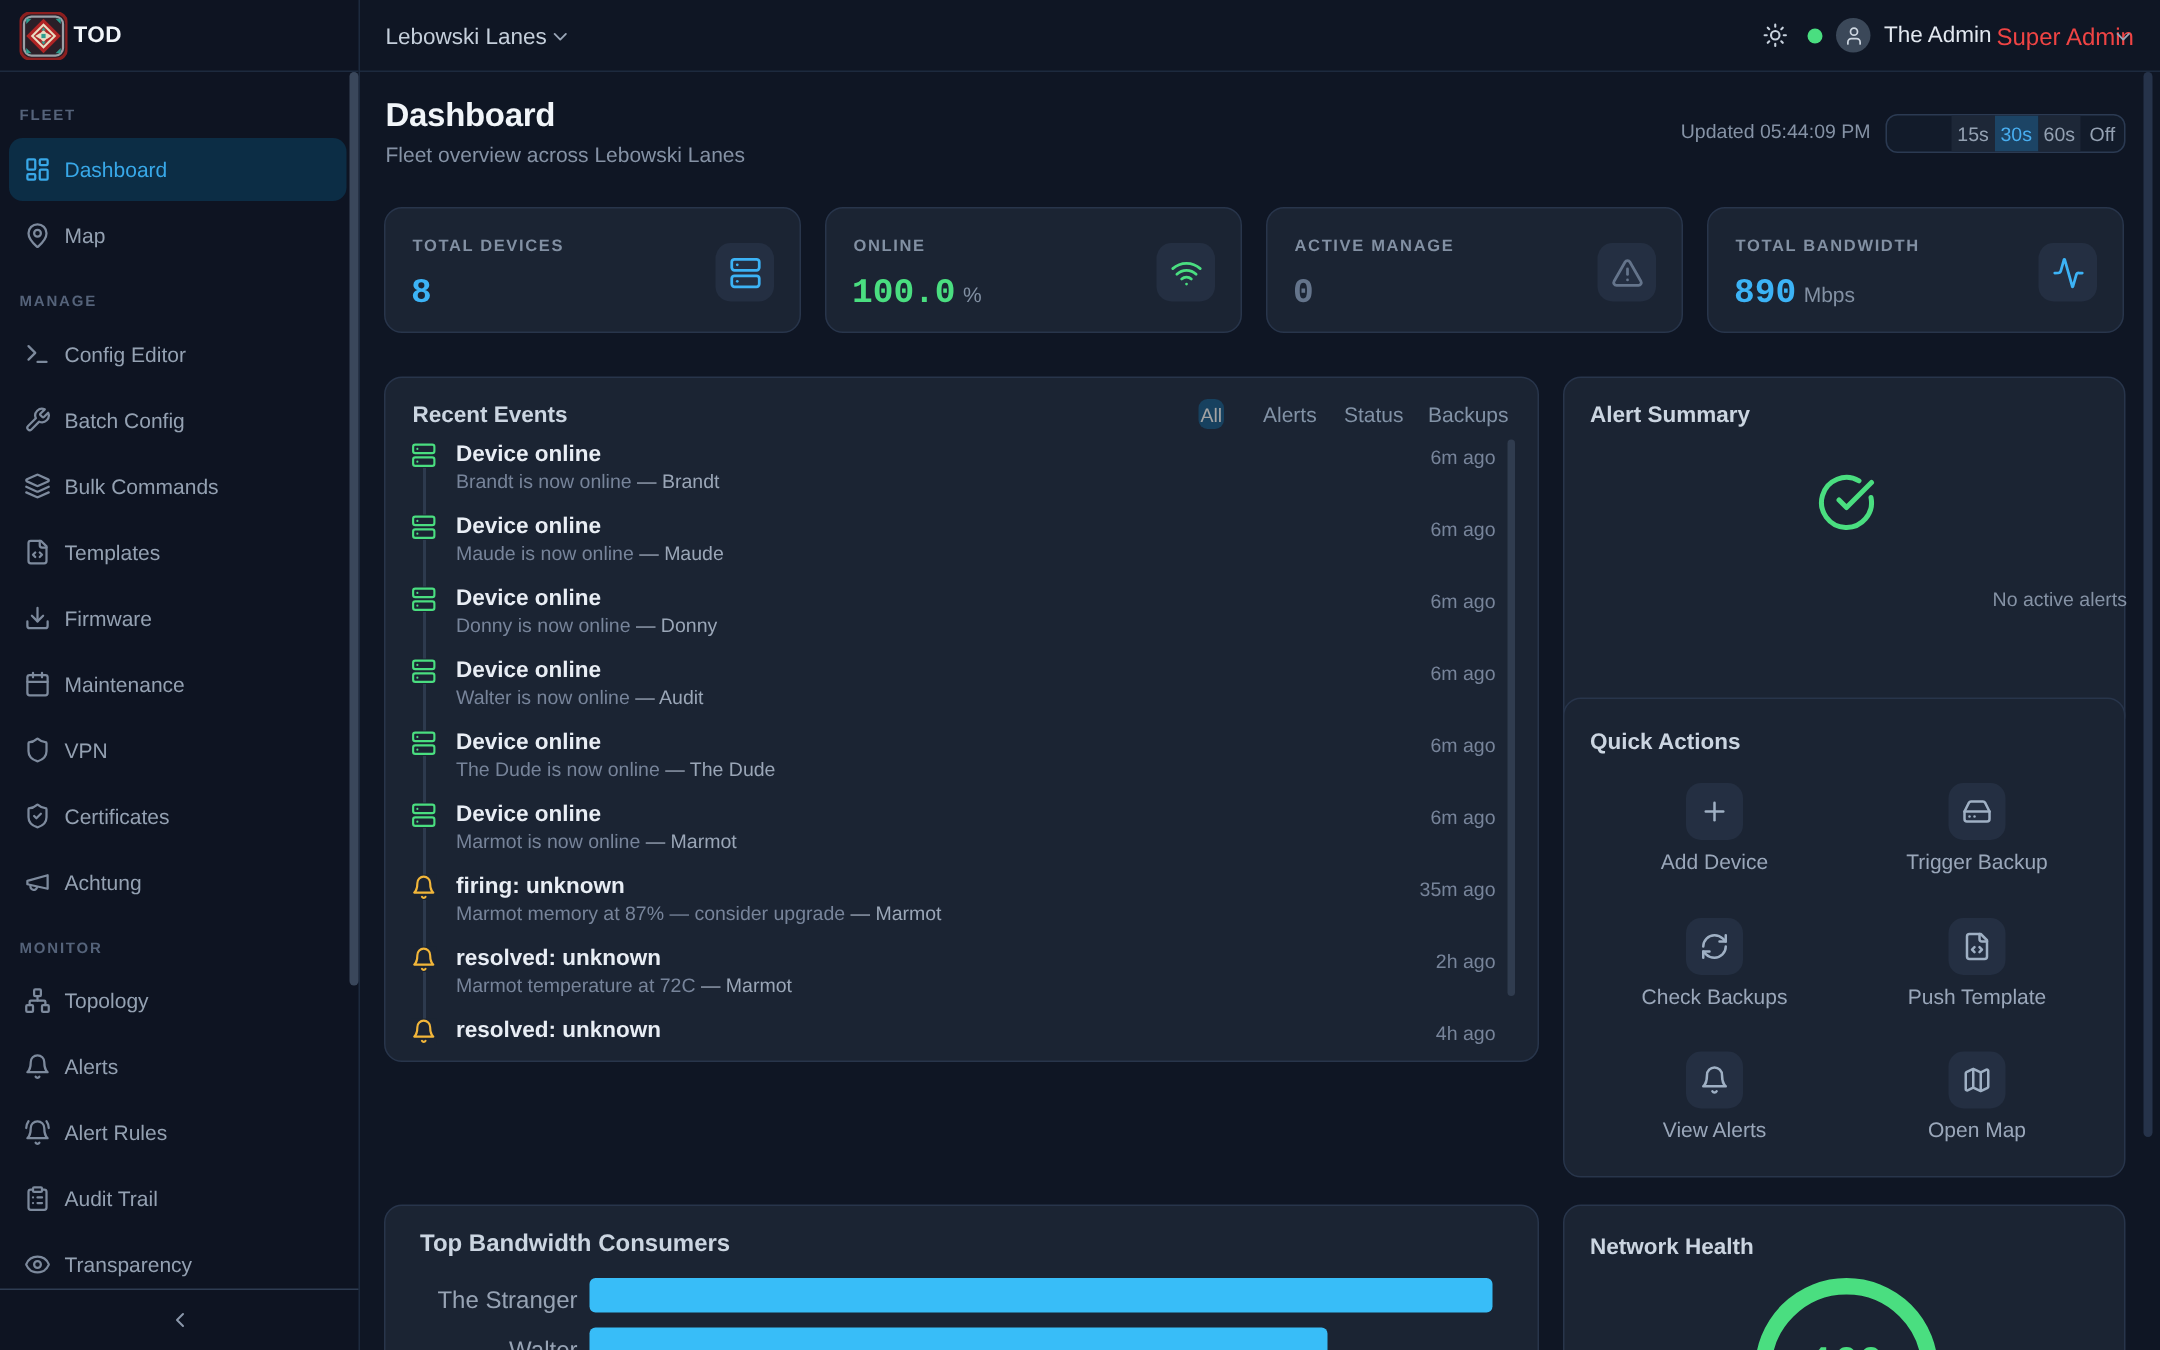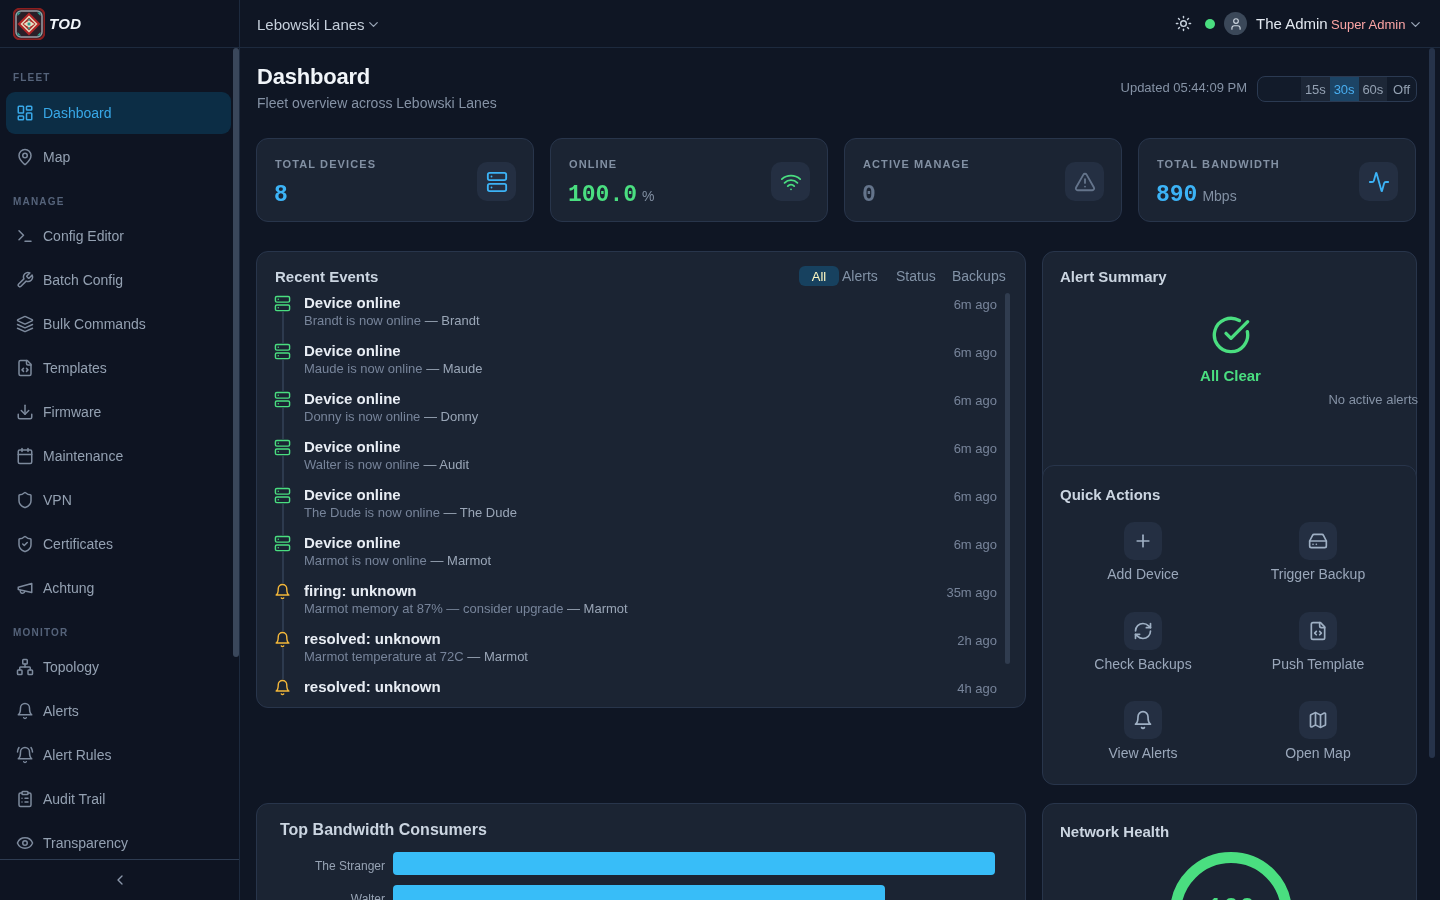--- a/index.html
+++ b/index.html
@@ -3,41 +3,41 @@
 <meta charset="utf-8">
 <style>
 * { margin:0; padding:0; box-sizing:border-box; }
 html,body { width:1440px; height:900px; overflow:hidden; background:#0f1624; font-family:"Liberation Sans",sans-serif; }
 #app { position:relative; width:1440px; height:900px; color:#e2e8f0; }
 .abs { position:absolute; }
 svg { display:block; }
 
 
 #sidebar { position:absolute; left:0; top:0; width:240px; height:900px; background:#0e1422; border-right:1px solid #1d2a3e; }
-#sb-head { position:absolute; left:0; top:0; width:239px; height:48px; border-bottom:1px solid #1d2a3e;font-style:italic; }
+#sb-head { position:absolute; left:0; top:0; width:239px; height:48px; border-bottom:1px solid #1d2a3e; }
 #logo { position:absolute; left:13px; top:8px; width:32px; height:32px; }
 #sb-title { position:absolute; left:49px; top:15px; font-size:15px; font-weight:bold; color:#f1f5f9; letter-spacing:0.3px; }
 .sec-label { position:absolute; left:13px; font-size:10px; font-weight:bold; letter-spacing:1.2px; color:#55637a; }
 .nav-item { position:absolute; left:6px; width:225px; height:42px; border-radius:9px; display:flex; align-items:center; }
 .nav-item .nico { margin-left:10px; width:18px; height:18px; color:#7d8a9d; }
 .nav-item .ntext { margin-left:9px; font-size:14px; color:#94a1b2; }
 .nav-item.active { background:#0c2d45; }
 .nav-item.active .nico { color:#38a8e8; }
 .nav-item.active .ntext { color:#38a8e8; }
 #sb-scroll { position:absolute; left:233px; top:48px; width:6px; height:609px; background:#3a475b; border-radius:3px; }
 #sb-foot { position:absolute; left:0; top:859px; width:239px; height:41px; border-top:1px solid #2e3c52; display:flex; align-items:center; justify-content:center; color:#8b98ab; }
 
 
 #topbar { position:absolute; left:240px; top:0; width:1200px; height:48px; border-bottom:1px solid #1d2a3e; }
 #tb-org { position:absolute; left:257px; top:16px; font-size:15px; color:#c5cfdb; }
 #searchbox { position:absolute; left:1006px; top:6px; width:151px; height:35px; border:1px solid #2b3a52; border-radius:10px; background:#121b2a; }
 #cmdk { position:absolute; left:95px; top:6px; width:46px; height:22px; border:1px solid #2b3a52; border-radius:6px; font-size:11px; color:#7b879a; display:flex; align-items:center; justify-content:center; }
 #avatar { position:absolute; left:1224px; top:12px; width:23px; height:23px; border-radius:50%; background:#3b4859; display:flex; align-items:center; justify-content:center; }
 #uname { position:absolute; left:1256px; top:15px; font-size:15px; color:#e2e8f0; }
-#urole { position:absolute; left:1331px; top:17px; font-size:13px; color:#fca5a5; }
+#urole { position:absolute; left:1331px; top:17px; font-size:16px; color:#ef4444; }
 
 
 #pg-title { position:absolute; left:257px; top:64px; font-size:22px; font-weight:bold; color:#f1f5f9; letter-spacing:-0.2px; }
 #pg-sub { position:absolute; left:257px; top:95px; font-size:14px; color:#8592a5; }
 #updated { position:absolute; top:80px; right:193px; font-size:13px; color:#8592a5; }
 #segctl { position:absolute; left:1257px; top:76px; width:160px; height:26px; border:1px solid #2b3a52; border-radius:8px; background:#121b2a; display:flex; overflow:hidden;padding-left:43px; }
 .seg { width:40px; height:100%; display:flex; align-items:center; justify-content:center; font-size:13px; color:#94a1b2; background:#1d2737; }
 .seg.active { background:#1c4465; color:#48aef0; }
 .seg.off { background:transparent; }
 
@@ -53,21 +53,21 @@
 .ev-title { font-size:15px; font-weight:bold; color:#e8edf4; }
 .ev-sub { font-size:13px; color:#77849a; }
 .ev-time { position:absolute; right:28px; font-size:13px; color:#77849a; }
 
 
 .qa { position:absolute; width:160px; text-align:center; }
 .qa-box { width:38px; height:38px; margin:0 auto; border-radius:10px; background:#242f42; display:flex; align-items:center; justify-content:center; color:#9fb0c4; }
 .qa-label { margin-top:6px; font-size:14px; color:#9aa7ba; }
 
 
-.bw-label { position:absolute; font-size:12px; color:#97a3b4; text-align:right; width:120px; }
+.bw-label { position:absolute; font-size:16px; color:#97a3b4; text-align:right; width:120px; }
 .bw-bar { position:absolute; left:137px; height:23px; background:#38bdf8; border-radius:4px; }
 </style>
 </head>
 <body>
 <div id="app">
 
   <div id="sidebar">
     <div id="sb-head">
       <svg id="logo" viewBox="0 0 32 32">
         <rect x="0.5" y="0.5" width="31" height="31" rx="7" fill="#2a1f28" stroke="#8c1f1f" stroke-width="2"></rect>
@@ -341,21 +341,21 @@
         <div class="stat-icon">
           <svg width="22" height="22" viewBox="0 0 24 24" fill="none" stroke="#3cb3f6" stroke-width="2" stroke-linecap="round" stroke-linejoin="round" style="">
             <path d="M22 12h-2.48a2 2 0 0 0-1.93 1.46l-2.35 8.36a.25.25 0 0 1-.48 0L9.24 2.18a.25.25 0 0 0-.48 0l-2.35 8.36A2 2 0 0 1 4.49 12H2"></path>
           </svg>
         </div>
       </div>
     </div>
 
   <div class="card" id="events-card" style="left:256px;top:251px;width:770px;height:457px;overflow:hidden;">
     <div class="card-title" style="position:absolute;left:18px;top:16px;">Recent Events</div>
-    <div class="abs" style="left:542px;top:14px;width:40px;height:20px;background:#17415f;border-radius:6px;display:flex;align-items:center;justify-content:center;font-size:13px;color:#fef9c3;">All</div>
+    <div class="abs" style="left:542px;top:14px;width:17px;height:20px;background:#17415f;border-radius:6px;display:flex;align-items:center;justify-content:center;font-size:13px;color:#a3a3a3;">All</div>
     <div class="abs" style="left:585px;top:16px;font-size:14px;color:#8292a6;">Alerts</div>
     <div class="abs" style="left:639px;top:16px;font-size:14px;color:#8292a6;">Status</div>
     <div class="abs" style="left:695px;top:16px;font-size:14px;color:#8292a6;">Backups</div>
     <div id="ev-list">
         <div class="abs" style="left:25px;top:48px;width:2px;height:392px;background:#2d3a4e"></div>
         <div class="abs ev-ico" style="left:17px;top:43px">
           <svg width="17" height="17" viewBox="0 0 24 24" fill="none" stroke="#4ade80" stroke-width="2" stroke-linecap="round" stroke-linejoin="round" style="">
             <rect width="20" height="8" x="2" y="2" rx="2" ry="2"></rect>
             <rect width="20" height="8" x="2" y="14" rx="2" ry="2"></rect>
             <line x1="6" x2="6.01" y1="6" y2="6"></line>
@@ -449,21 +449,20 @@
       </div>
     <div class="abs" style="left:748px;top:41px;width:5px;height:371px;background:#303c4f;border-radius:3px;"></div>
   </div>
 
   <div class="card" id="alert-card" style="left:1042px;top:251px;width:375px;height:238px;">
     <div class="card-title" style="position:absolute;left:17px;top:16px;">Alert Summary</div>
     <svg class="abs" style="left:168px;top:63px;color:#4ade80" width="40" height="40" viewBox="0 0 24 24" fill="none" stroke="currentColor" stroke-width="2" stroke-linecap="round" stroke-linejoin="round">
         <path d="M21.801 10A10 10 0 1 1 17 3.335"></path>
         <path d="m9 11 3 3L22 4"></path>
       </svg>
-    <div class="abs" style="left:0;top:115px;width:375px;text-align:center;font-size:15px;font-weight:bold;color:#4ade80;">All Clear</div>
     <div class="abs" style="left:0;top:140px;width:375px;text-align:right;font-size:13px;color:#8592a5;">No active alerts</div>
   </div>
 
   <div class="card" id="qa-card" style="left:1042px;top:465px;width:375px;height:320px;">
     <div class="card-title" style="position:absolute;left:17px;top:20px;">Quick Actions</div>
     <div id="qa-grid">
         <div class="qa" style="left:20px;top:56px">
           <div class="qa-box">
             <svg width="20" height="20" viewBox="0 0 24 24" fill="none" stroke="currentColor" stroke-width="2" stroke-linecap="round" stroke-linejoin="round" style="">
               <path d="M5 12h14"></path>

